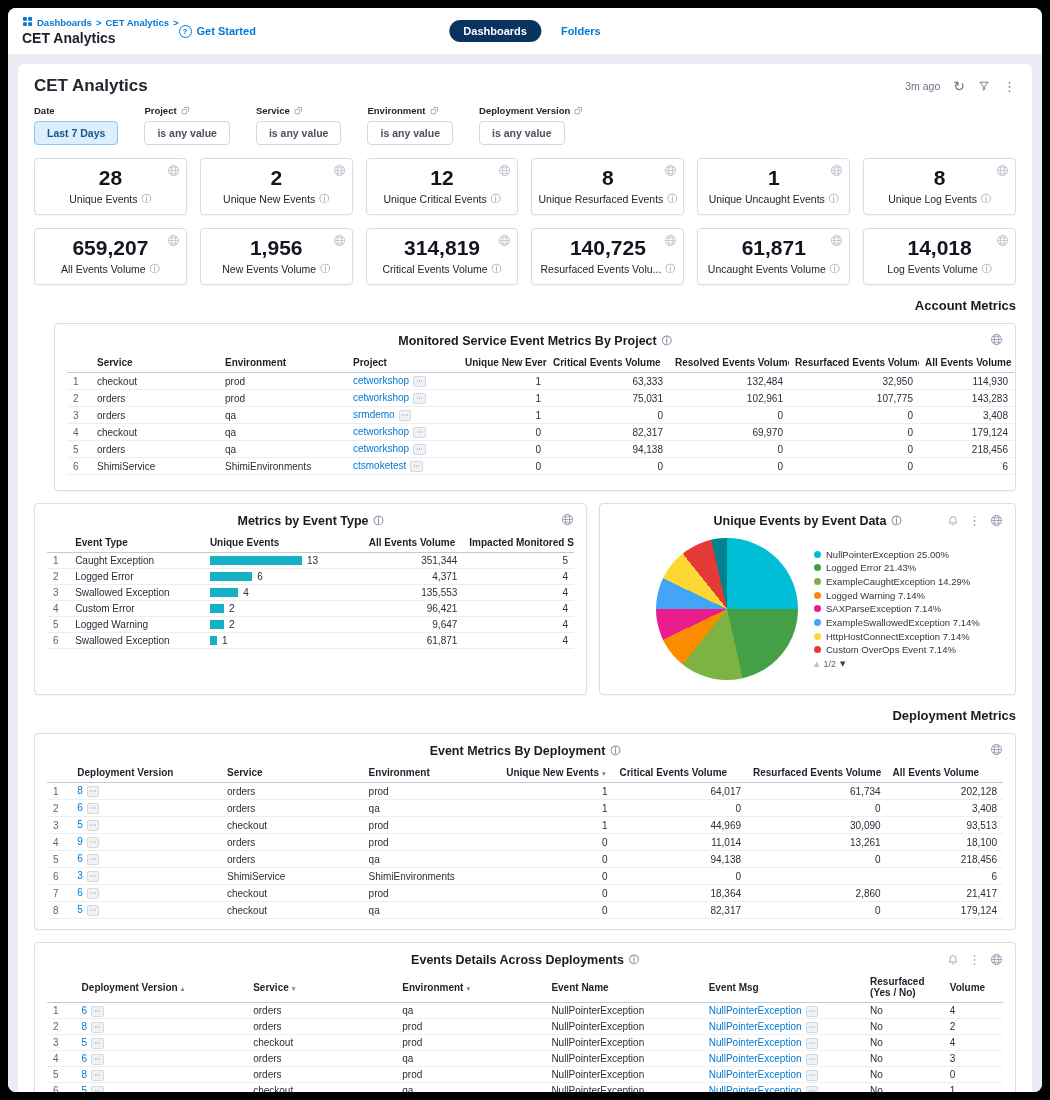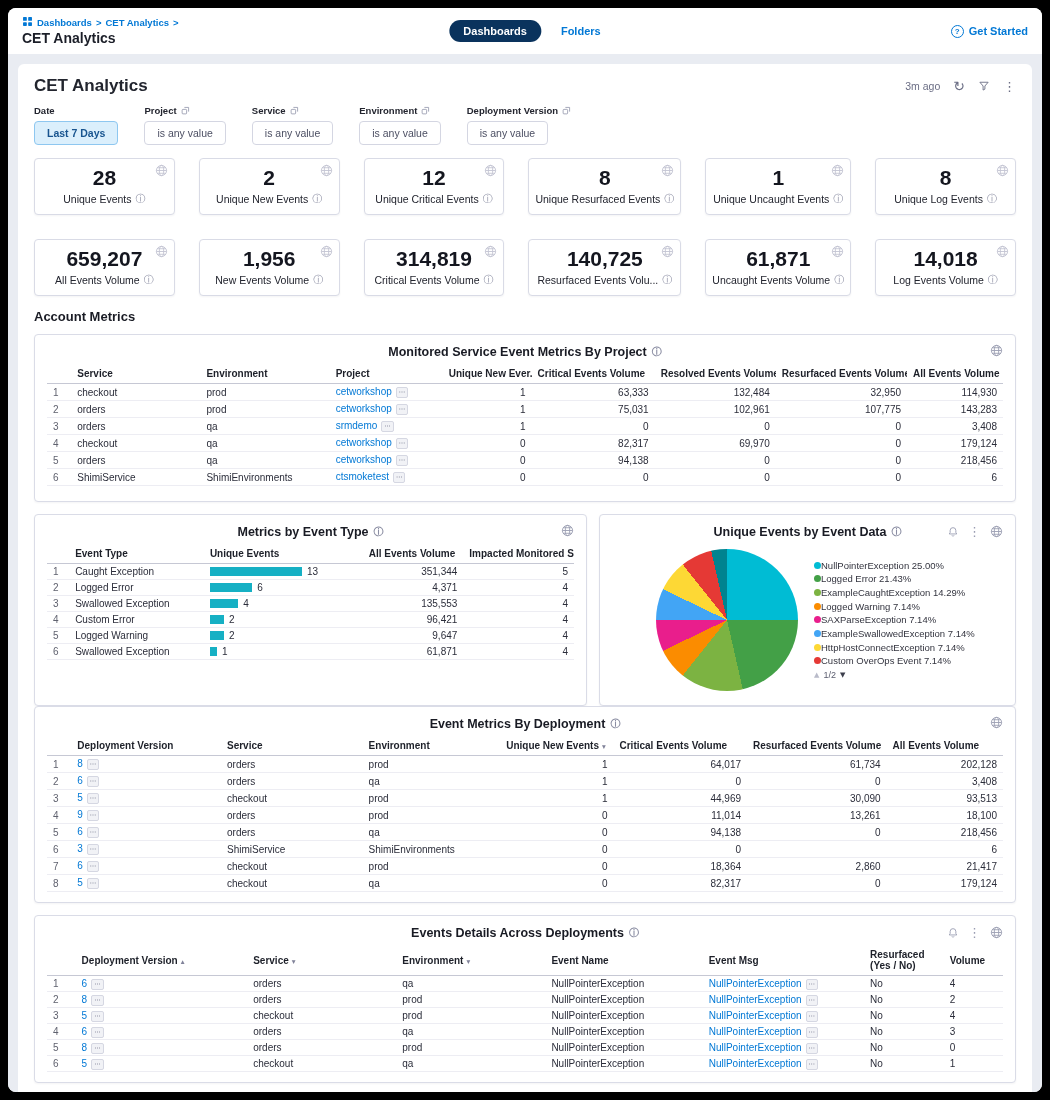--- a/index.html
+++ b/index.html
@@ -1,20 +1,20 @@
 <!DOCTYPE html>
 <html><head>
 <meta charset="utf-8">
 <style>
   * { box-sizing: border-box; }
   body { margin:0; background:#000; padding:8px; font-family:"Liberation Sans","DejaVu Sans",sans-serif; }
   .frame { width:1034px; height:1084px; background:#fff; border-radius:8px; overflow:hidden; display:flex; flex-direction:column; }
 
   
-  .topbar { flex:0 0 46px; display:flex; align-items:center; justify-content:space-between; padding:0 14px; position:relative; background:#fff; }
+  .topbar { flex:0 0 46px; display:flex; align-items:center; padding:0 14px; position:relative; background:#fff; }
   .tb-left { display:flex; flex-direction:column; gap:1px; }
   .breadcrumb { display:flex; align-items:center; gap:4px; font-size:9.5px; color:#0278d5; font-weight:600; }
   .crumb-sep { color:#0278d5; }
   .tb-title { font-size:14px; font-weight:700; color:#1b1e28; }
   .tabs { position:absolute; left:50%; top:50%; transform:translate(-50%,-50%); display:flex; align-items:center; gap:20px; }
   .tab-active { background:#0a335d; color:#fff; font-size:11px; padding:5px 14px; border-radius:14px; font-weight:700; cursor:pointer; }
   .tab { color:#0278d5; font-size:11px; font-weight:600; cursor:pointer; }
   .get-started { display:flex; align-items:center; gap:5px; color:#0278d5; font-size:11px; font-weight:600; cursor:pointer; }
   .qicon { width:13px; height:13px; border:1.2px solid #0278d5; border-radius:50%; display:flex; align-items:center; justify-content:center; font-size:8px; font-weight:700; }
 
@@ -27,40 +27,40 @@
   .dash-tools { display:flex; align-items:center; gap:13px; color:#6b6e85; }
   .updated { font-size:10.5px; }
   .refresh { font-size:14px; cursor:pointer; font-family:"DejaVu Sans",sans-serif; }
   .kebab { font-size:13px; cursor:pointer; font-family:"DejaVu Sans",sans-serif; }
   .toolicon { cursor:pointer; display:flex; align-items:center; }
 
   
   .filters { display:flex; gap:26px; margin:9px 0 13px; }
   .f-label { font-size:9.5px; font-weight:700; color:#23252f; display:flex; gap:4px; align-items:center; }
   .f-label .linkicon-slot { color:#8f92a8; display:flex; }
-  .chip { margin-top:5px; height:24px; display:inline-flex; align-items:center; padding:0 12px; border-radius:4px; font-size:10.5px; border:1px solid #d4d6e2; background:#fff; color:#4c4f63; cursor:pointer; }
+  .chip { margin-top:5px; height:24px; display:inline-flex; align-items:center; padding:0 12px; border-radius:4px; font-size:10.5px; border:1px solid #d4d6e2; background:#fff; color:#4c4f63; cursor:pointer;font-weight:bold; }
   .chip.active { background:#dbeffc; border-color:#8ec7f0; color:#18548f; font-weight:700; }
 
   
-  .tiles { display:grid; grid-template-columns:repeat(6,1fr); gap:24px; }
+  .tiles { display:grid; grid-template-columns:repeat(6,1fr); gap:13px; }
   .tile { position:relative; background:#fff; border:1px solid #d9dbe6; border-radius:4px; padding:7px 6px 8px; text-align:center; box-shadow:0 1px 2px rgba(40,41,61,.05); }
   .tile-globe { position:absolute; top:5px; right:6px; color:#c2c4d2; cursor:pointer; display:flex; }
   .tile-value { font-size:21px; font-weight:600; color:#14161f; line-height:1.15; }
   .tile-label { margin-top:2px; font-size:10.5px; color:#22242e; display:flex; justify-content:center; gap:4px; align-items:center; white-space:nowrap; overflow:hidden; }
   .info { color:#8b8ea3; font-size:10px; font-family:"DejaVu Sans",sans-serif; cursor:pointer; }
 
-  .section-title { text-align:left; font-size:13px; font-weight:700; color:#191b24; margin:13px 0 10px; }
+  .section-title { text-align:right; font-size:13px; font-weight:700; color:#191b24; margin:13px 0 10px; }
 
   
   .panel { position:relative; background:#fff; border:1px solid #dadce7; border-radius:4px; padding:6px 12px 10px; box-shadow:0 1px 2px rgba(40,41,61,.05); }
   .panel-head { position:relative; padding:4px 0 6px; }
   .panel-title { display:flex; justify-content:center; align-items:center; gap:5px; font-size:12.5px; font-weight:600; color:#191b24; }
   .panel-icons { position:absolute; right:0; top:3px; display:flex; gap:9px; color:#9a9db2; align-items:center; }
   .panel-icons > span { cursor:pointer; display:flex; }
-  .panel-project { height:168px; margin-bottom:12px; }
+  .panel-project { height:168px; margin-bottom:12px;margin-left:20px; }
   .two-col { display:grid; grid-template-columns:553px 1fr; gap:12px; }
   .two-col > .panel { height:192px; overflow:hidden; }
   .panel-deploy { margin-bottom:12px; }
 
   
   table.dtable { width:100%; border-collapse:collapse; table-layout:fixed; }
   .dtable th { font-size:10px; font-weight:700; color:#1d2029; text-align:left; padding:3px 6px 4px; border-bottom:1px solid #c6c8d4; white-space:nowrap; overflow:hidden; }
   .dtable td { font-size:10px; color:#2b2d3a; padding:2px 6px; border-bottom:1px solid #ededf3; white-space:nowrap; overflow:hidden; }
   .dtable.compact td { padding-top:1.5px; padding-bottom:1.5px; }
   .dtable .num { text-align:right; }
@@ -70,21 +70,21 @@
   .sort { font-size:7.5px; color:#808299; margin-left:3px; font-family:"DejaVu Sans",sans-serif; }
   .th-sub { display:block; font-weight:700; }
   .bar-cell { display:flex; align-items:center; gap:5px; }
   .bar { height:9px; }
   .bar-val { font-size:10px; color:#2b2d3a;text-align:right; }
 
   
   .pie-wrap { display:flex; align-items:center; gap:16px; padding:4px 2px 2px 44px; }
   .pie { width:142px; height:142px; border-radius:50%; flex:0 0 auto; }
   .legend { width:182px; display:flex; flex-direction:column; gap:3px; }
-  .legend-item { display:flex; font-size:9.5px; color:#33343f; line-height:1.12; align-items:flex-start; cursor:pointer; }
+  .legend-item { display:flex; gap:5px; font-size:9.5px; color:#33343f; line-height:1.12; align-items:flex-start; cursor:pointer; }
   .dot { width:7px; height:7px; border-radius:50%; flex:0 0 auto; margin-top:1px; }
   .pager { margin-top:3px; font-size:9px; color:#5a5c6e; display:flex; gap:4px; align-items:center; }
   .pager .up { color:#b9bbc9; font-size:7px; cursor:pointer; font-family:"DejaVu Sans",sans-serif; }
   .pager .down { color:#3c3e4c; font-size:7px; cursor:pointer; font-family:"DejaVu Sans",sans-serif; }
 </style>
 </head>
 <body>
 
 <div class="frame">
 
@@ -636,20 +636,21 @@
               <div class="pager">
                 <span class="up">▲</span>
                 <span>1/2</span>
                 <span class="down">▼</span>
               </div>
             </div>
           </div>
         </section>
       </div>
 
+      <div class="section-title">Deployment Metrics</div>
 
       <section class="panel panel-deploy">
         <div class="panel-head">
           <div class="panel-title">
             <span>Event Metrics By Deployment</span>
             <span class="info">ⓘ</span>
           </div>
           <div class="panel-icons">
             <span class="globe-slot">
                 <svg viewBox="0 0 16 16" width="13" height="13" fill="none" stroke="currentColor" stroke-width="1.1">

